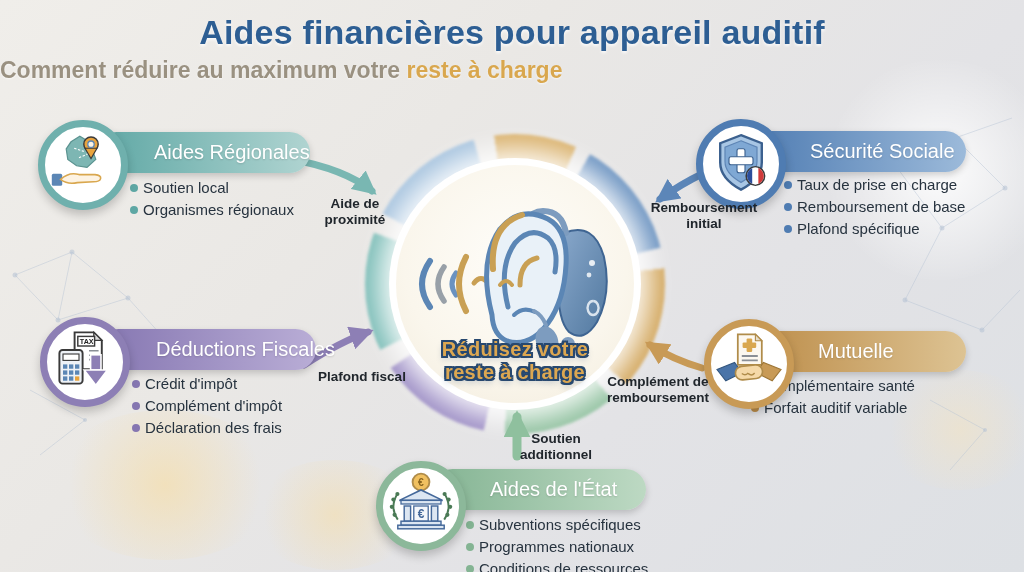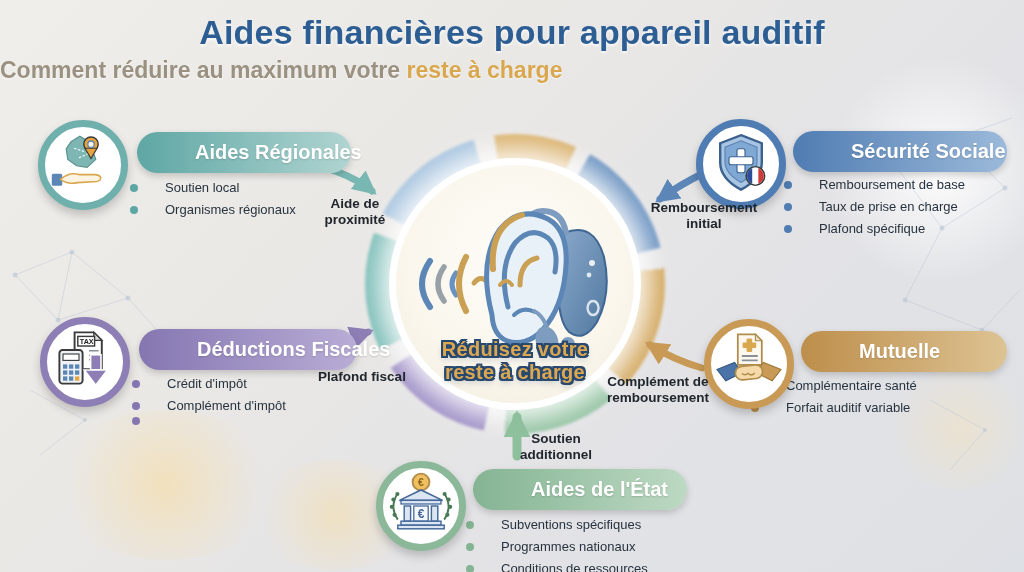--- a/index.html
+++ b/index.html
@@ -43,25 +43,25 @@
     display:flex;align-items:flex-end;justify-content:center;box-sizing:border-box;padding-bottom:20px;}
   .center-text{text-align:center;font-size:20px;font-weight:bold;color:#dcA751;color:#dca751;
     line-height:1.12;letter-spacing:.3px;
     text-shadow:-2px -2px 0 #27486f,2px -2px 0 #27486f,-2px 2px 0 #27486f,2px 2px 0 #27486f,
       -2px 0 0 #27486f,2px 0 0 #27486f,0 -2px 0 #27486f,0 2px 0 #27486f,0 4px 6px rgba(39,72,111,.35);}
 
   
   .icon-circle{position:absolute;width:90px;height:90px;border-radius:50%;background:#fff;
     box-sizing:border-box;display:flex;align-items:center;justify-content:center;z-index:7;
     box-shadow:0 5px 10px rgba(0,0,0,.2);}
-  .pill{position:absolute;height:41px;border-radius:21px;color:#fff;font-weight:bold;font-size:20px;
+  .pill{position:absolute;height:41px;border-radius:21px;color:#fff;font-weight:normal;font-size:20px;
     display:flex;align-items:center;z-index:6;box-shadow:0 3px 7px rgba(0,0,0,.18);
-    padding-left:58px;box-sizing:border-box;white-space:nowrap;text-shadow:0 1px 2px rgba(0,0,0,.15);margin-left:41px;}
+    padding-left:58px;box-sizing:border-box;white-space:nowrap;text-shadow:0 1px 2px rgba(0,0,0,.15);}
   .bullets{position:absolute;z-index:6;}
-  .bullet{display:flex;align-items:center;gap:27px;font-size:13px;color:#27333f;line-height:22px;white-space:nowrap;}
+  .bullet{display:flex;align-items:center;gap:5px;font-size:15px;color:#27333f;line-height:22px;white-space:nowrap;}
   .dot{width:8px;height:8px;border-radius:50%;flex:none;}
   .arrow-label{position:absolute;font-size:13.5px;font-weight:bold;color:#20262c;text-align:center;line-height:1.18;z-index:8;}
   .arrows{position:absolute;left:0;top:0;z-index:5;pointer-events:none;}
 </style>
 </head>
 <body>
 
 <div class="stage">
 
   <div class="glow g1"></div>
@@ -216,25 +216,25 @@
       <g clip-path="url(#flagClip)">
         <rect x="52" y="49" width="7.3" height="22" fill="#2b4d9b"></rect>
         <rect x="59.3" y="49" width="7.4" height="22" fill="#ffffff"></rect>
         <rect x="66.7" y="49" width="7.3" height="22" fill="#d03a3a"></rect>
       </g>
     </svg>
   </div>
   <div class="bullets" style="left:784px;top:174px;">
     <div class="bullet">
         <span class="dot" style="background:#4f7cb2;"></span>
+        <span>Taux de prise en charge</span>
+      </div>
+    <div class="bullet">
+        <span class="dot" style="background:#4f7cb2;"></span>
         <span>Remboursement de base</span>
-      </div>
-    <div class="bullet">
-        <span class="dot" style="background:#4f7cb2;"></span>
-        <span>Taux de prise en charge</span>
       </div>
     <div class="bullet">
         <span class="dot" style="background:#4f7cb2;"></span>
         <span>Plafond spécifique</span>
       </div>
   </div>
   <div class="arrow-label" style="left:638px;top:200px;width:132px;">Remboursement initial</div>
 
   <div class="pill" style="left:98px;top:329px;width:218px;background:linear-gradient(90deg,#8576b1,#b9add6);">
     <span>Déductions Fiscales</span>
@@ -269,20 +269,21 @@
     <div class="bullet">
         <span class="dot" style="background:#8576b1;"></span>
         <span>Crédit d'impôt</span>
       </div>
     <div class="bullet">
         <span class="dot" style="background:#8576b1;"></span>
         <span>Complément d'impôt</span>
       </div>
     <div class="bullet">
         <span class="dot" style="background:#8576b1;"></span>
+        <span>Déclaration des frais</span>
       </div>
   </div>
   <div class="arrow-label" style="left:316px;top:369px;width:92px;">Plafond fiscal</div>
 
   <div class="pill" style="left:760px;top:331px;width:206px;background:linear-gradient(90deg,#bd8e4b,#ddc393);">
     <span>Mutuelle</span>
   </div>
   <div class="icon-circle" style="left:704px;top:319px;border:7px solid #c89a56;">
     <svg width="72" height="72" viewBox="0 0 90 90">
       <path d="M 31 8 H 53 L 61 16 V 46 H 31 Z" fill="#fcf8f0" stroke="#b08c4a" stroke-width="2.2"></path>

